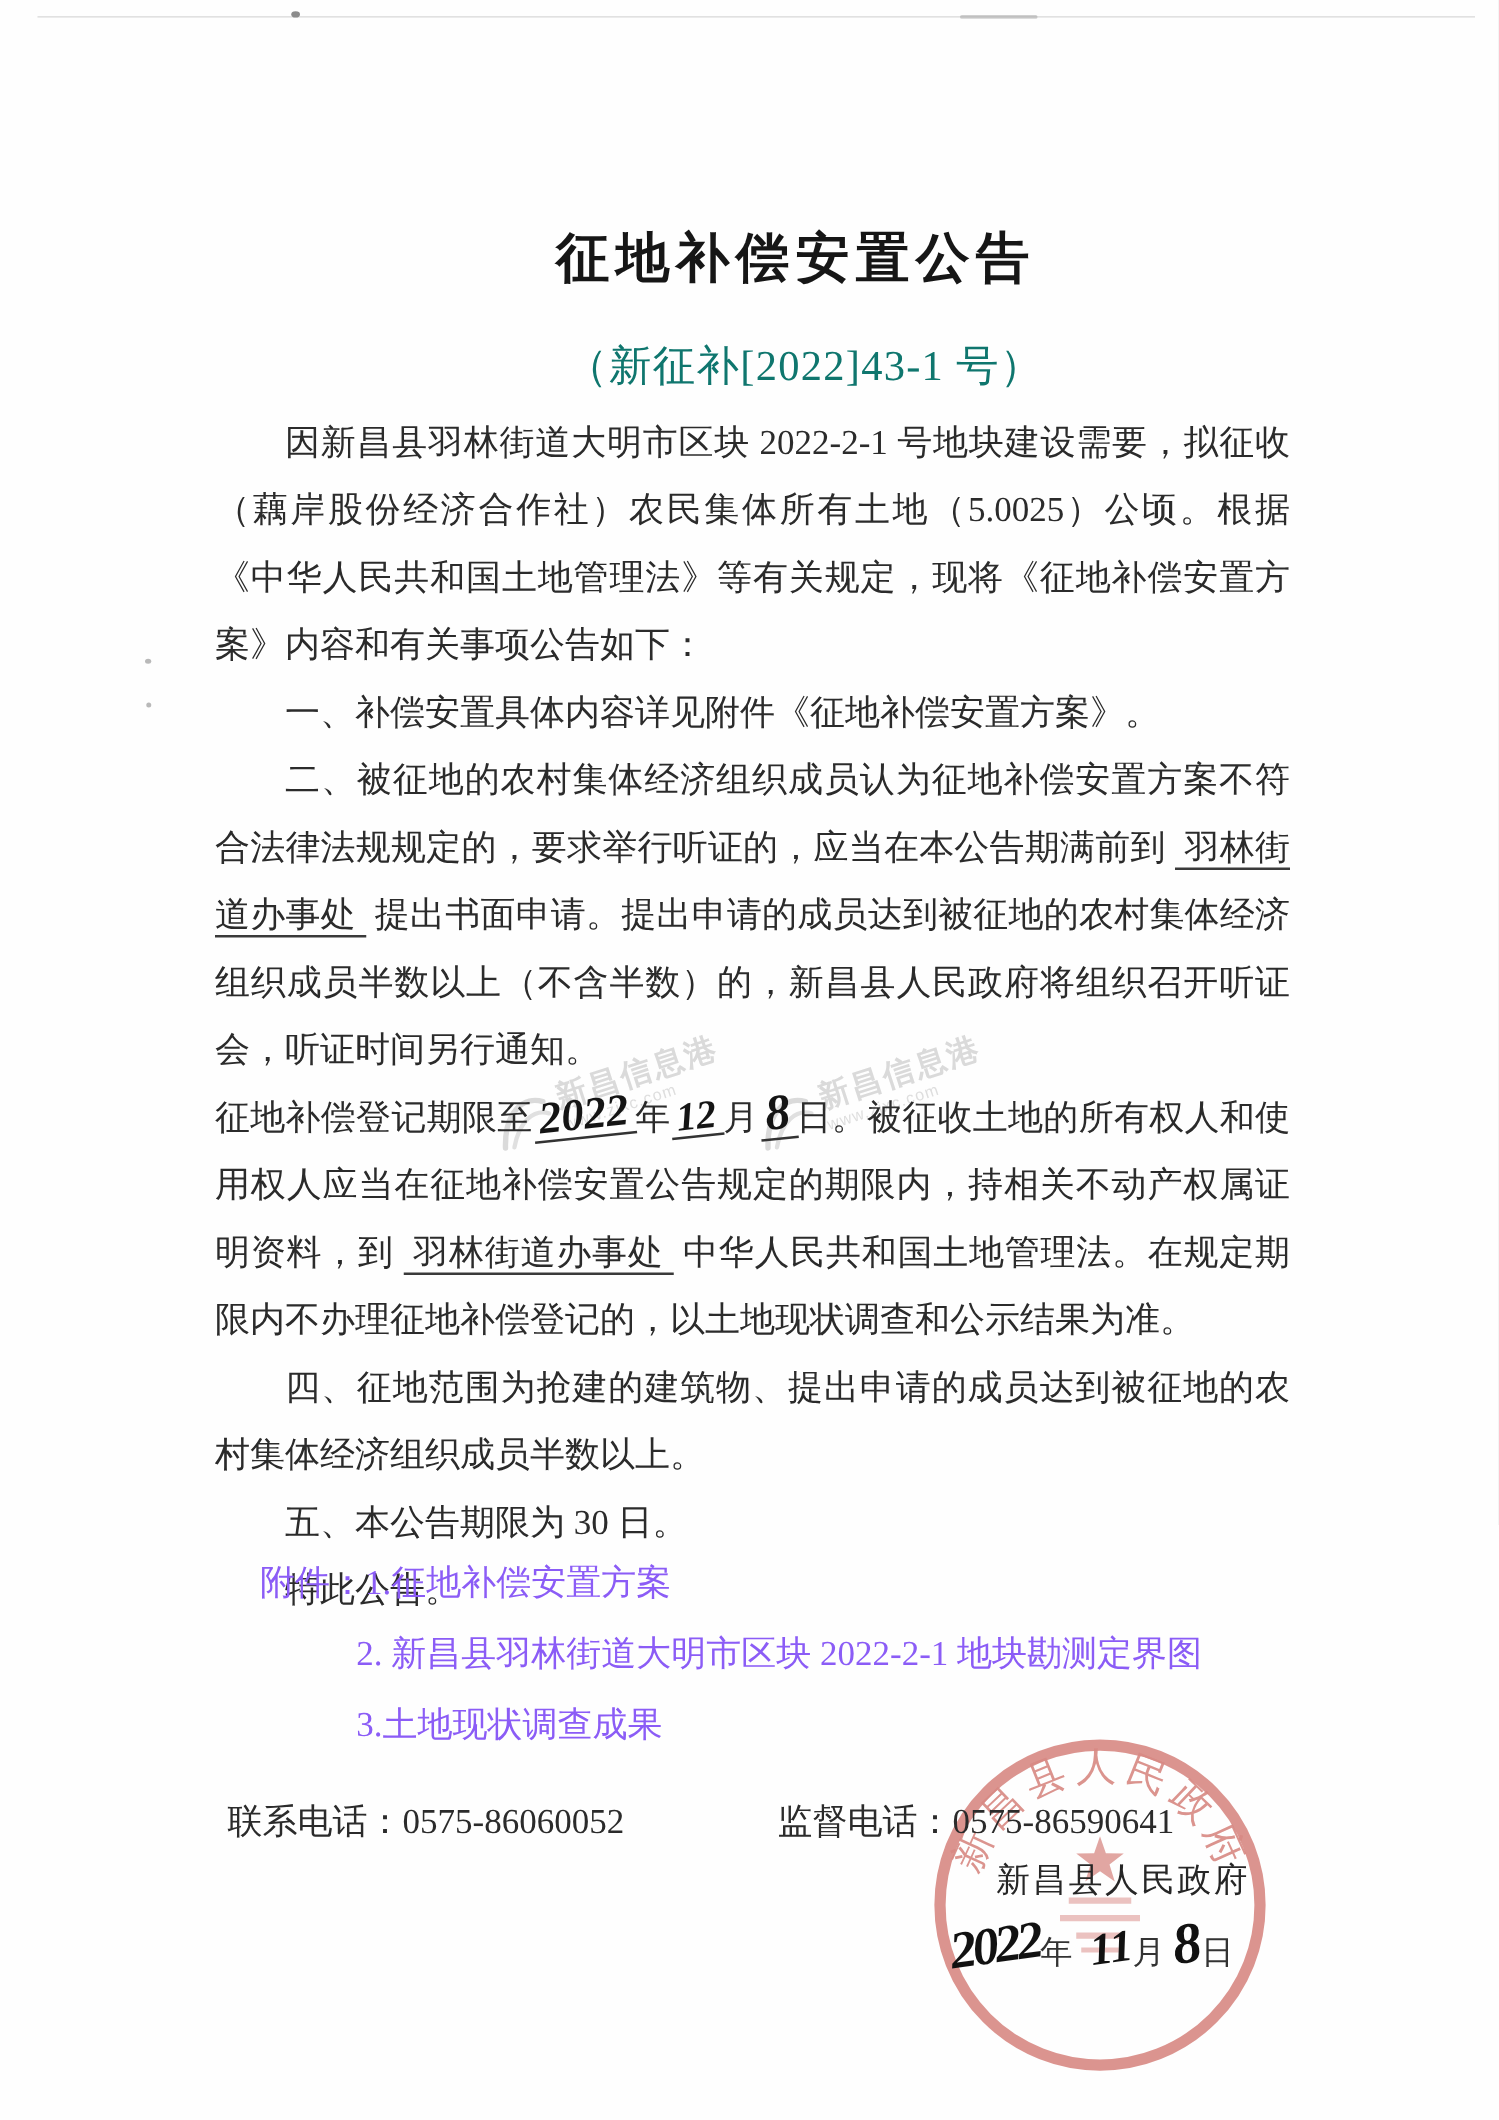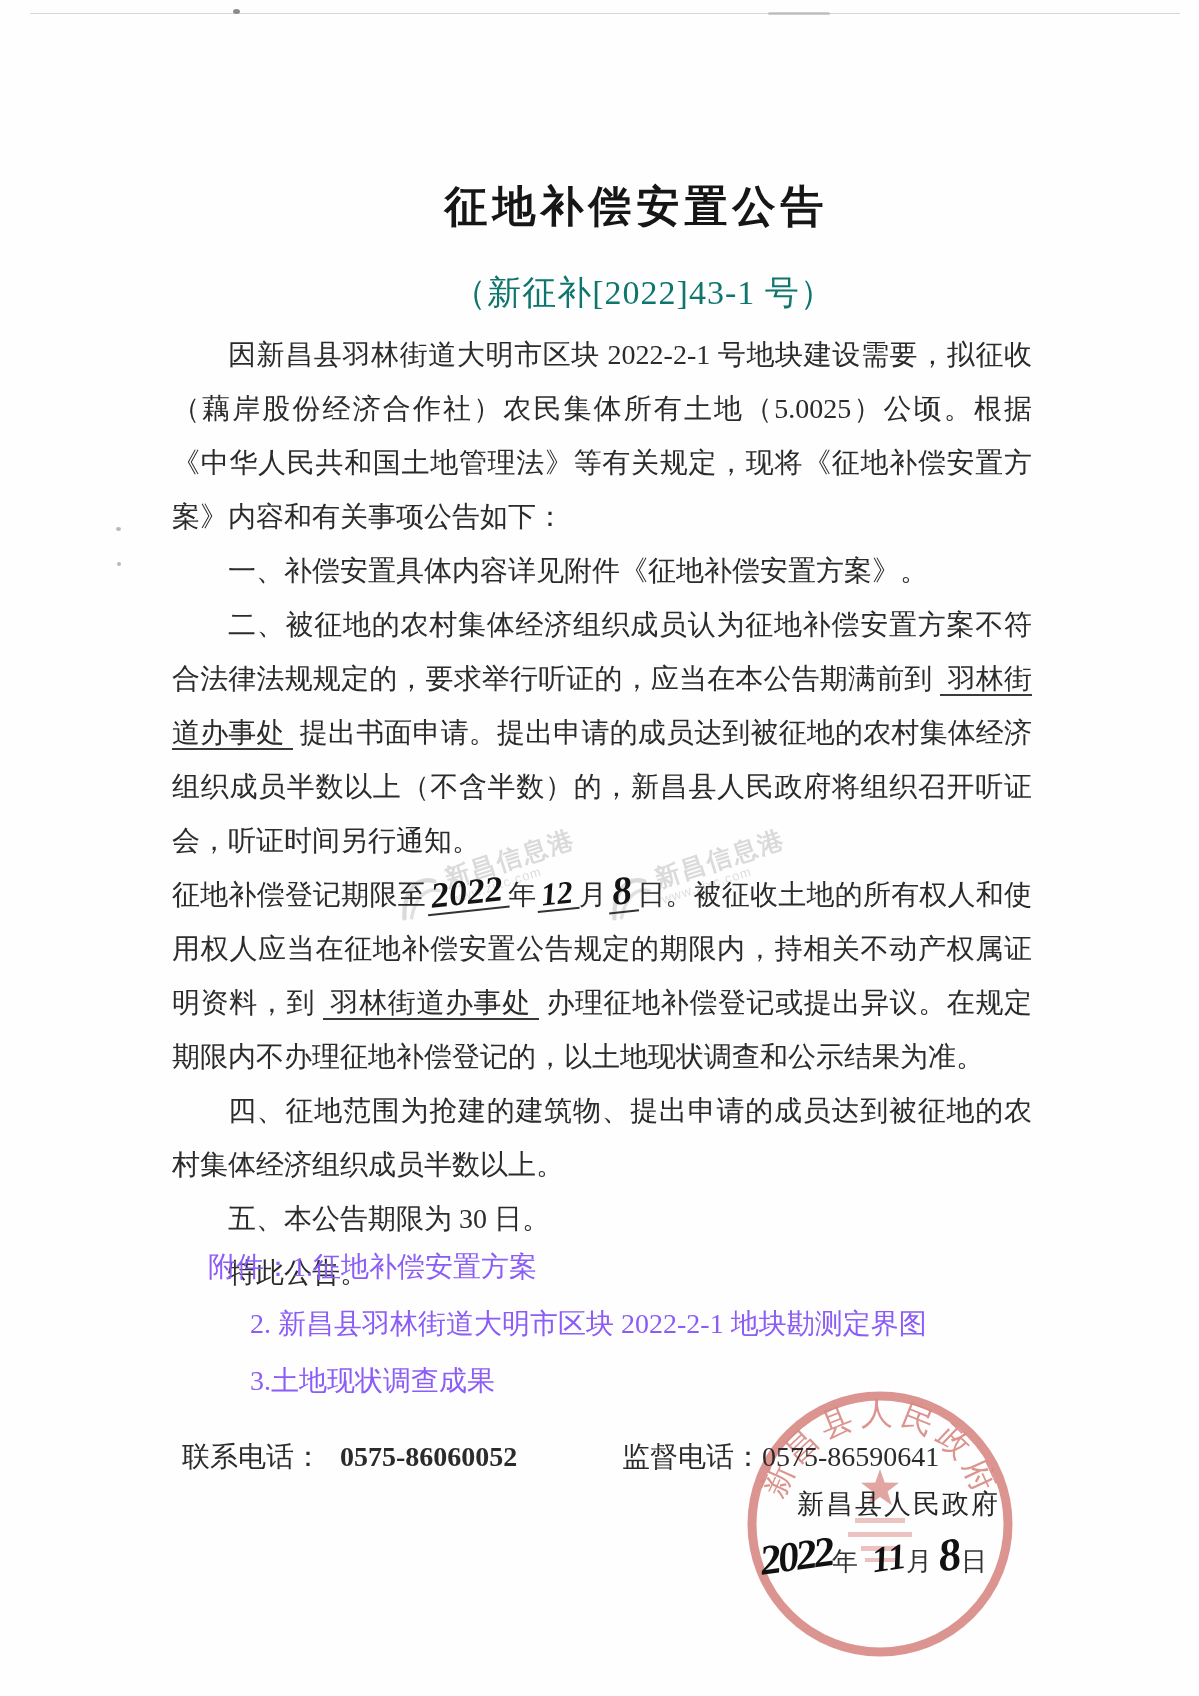--- a/index.html
+++ b/index.html
@@ -50,26 +50,26 @@
     color:#141414;
   }
   .hw-year{font-size:36px;}
   .hw-month{font-size:32px;}
   .hw-day{font-size:40px;}
 
   .attachments{
     position:absolute;left:208px;top:1238px;
     font-size:28px;line-height:57px;color:#8b5cf6;z-index:2;
   }
-  .attachments .row2{margin-left:42px;}
+  .attachments .row2{margin-left:77px;}
 
   .phones{position:absolute;left:0;top:1438px;width:100%;font-size:28px;color:#2b2b2b;z-index:3;}
   .phone-contact{position:absolute;left:182px;white-space:nowrap;}
   .phone-supervision{position:absolute;left:622px;white-space:nowrap;}
-  .num-gap{margin-left:18px;font-weight:bold;}
+  .num-gap{}
 
   .issuer{
     position:absolute;left:797px;top:1486px;
     font-size:27px;letter-spacing:2px;color:#262626;z-index:3;white-space:nowrap;
   }
   .sign-date{
     position:absolute;left:760px;top:1532px;
     font-size:27px;color:#1d1d1d;z-index:3;white-space:nowrap;
   }
   .sign-date .hw{
@@ -125,21 +125,21 @@
     </div>
   </div>
 
   <div class="title">征地补偿安置公告</div>
   <div class="doc-number">（新征补[2022]43-1 号）</div>
 
   <div class="body-text">
     <p class="indent"><span>因新昌县羽林街道大明市区块 2022-2-1 号地块建设需要，拟征收（藕岸股份经济合作社）农民集体所有土地（5.0025）公顷。根据《中华人民共和国土地管理法》等有关规定，现将《征地补偿安置方案》内容和有关事项公告如下：</span></p>
     <p class="indent"><span>一、补偿安置具体内容详见附件《征地补偿安置方案》。</span></p>
     <p class="indent"><span>二、被征地的农村集体经济组织成员认为征地补偿安置方案不符合法律法规规定的，要求举行听证的，应当在本公告期满前到 </span><span class="blank">羽林街道办事处</span><span> 提出书面申请。提出申请的成员达到被征地的农村集体经济组织成员半数以上（不含半数）的，新昌县人民政府将组织召开听证会，听证时间另行通知。</span></p>
-    <p><span>征地补偿登记期限至</span><span class="hw-num hw-year">2022</span><span>年</span><span class="hw-num hw-month">12</span><span>月</span><span class="hw-num hw-day">8</span><span>日。</span><span>被征收土地的所有权人和使用权人应当在征地补偿安置公告规定的期限内，持相关不动产权属证明资料，到 </span><span class="blank">羽林街道办事处</span><span> 办理征地补偿登记或提出异议。在规定期限内不办理征地补偿登记的，以土地现状调查和公示结果为准。</span></p>
+    <p><span>征地补偿登记期限至</span><span class="hw-num hw-year">2022</span><span>年</span><span class="hw-num hw-month">12</span><span>月</span><span class="hw-num hw-day">8</span><span>日。</span><span>被征收土地的所有权人和使用权人应当在征地补偿安置公告规定的期限内，持相关不动产权属证明资料，到 </span><span class="blank">羽林街道办事处</span><span> 中华人民共和国土地管理法。在规定期限内不办理征地补偿登记的，以土地现状调查和公示结果为准。</span></p>
     <p class="indent"><span>四、征地范围为抢建的建筑物、提出申请的成员达到被征地的农村集体经济组织成员半数以上。</span></p>
     <p class="indent"><span>五、本公告期限为 30 日。</span></p>
     <p class="indent"><span>特此公告。</span></p>
   </div>
 
   <div class="attachments">
     <div><span>附件：</span><span>1.征地补偿安置方案</span></div>
     <div class="row2"><span>2. 新昌县羽林街道大明市区块 2022-2-1 地块勘测定界图</span></div>
     <div class="row2"><span>3.土地现状调查成果</span></div>
   </div>

